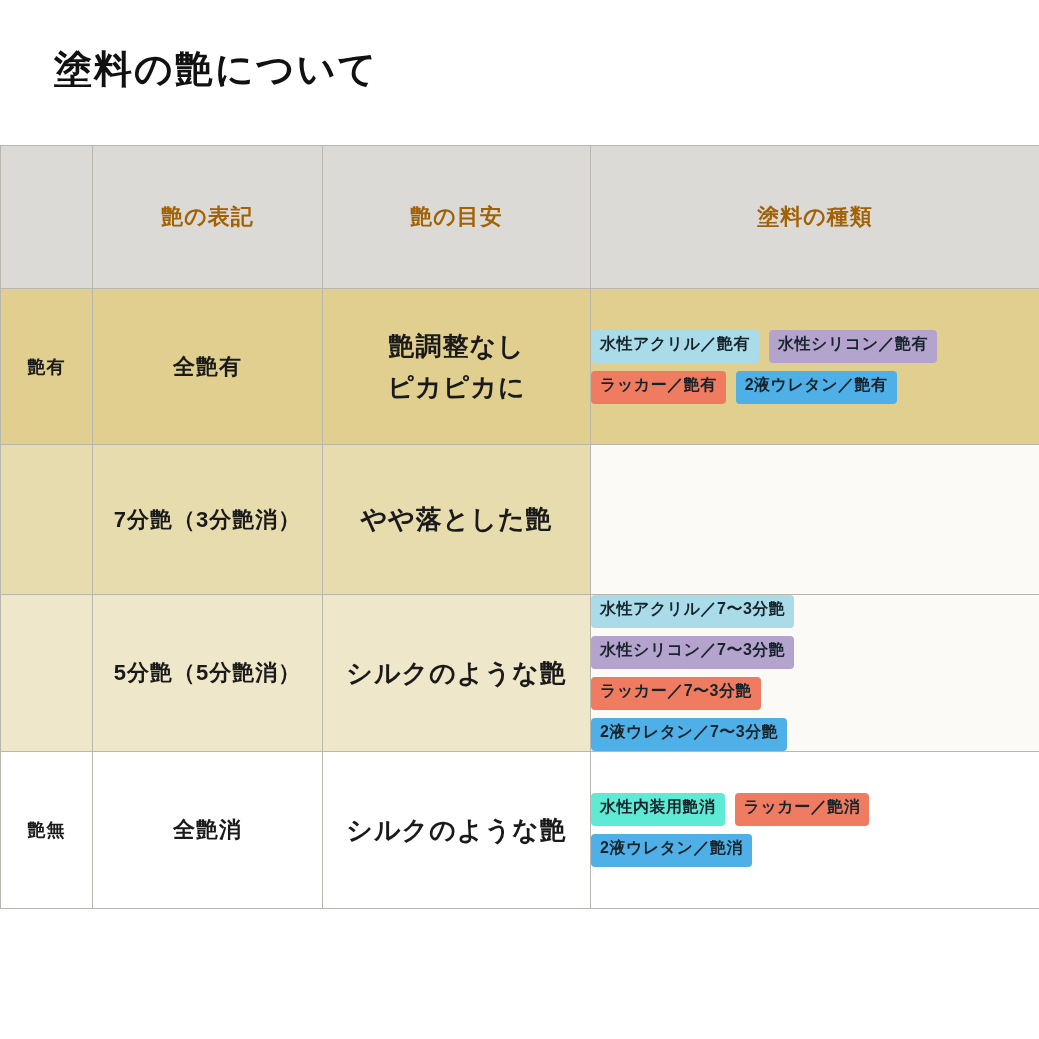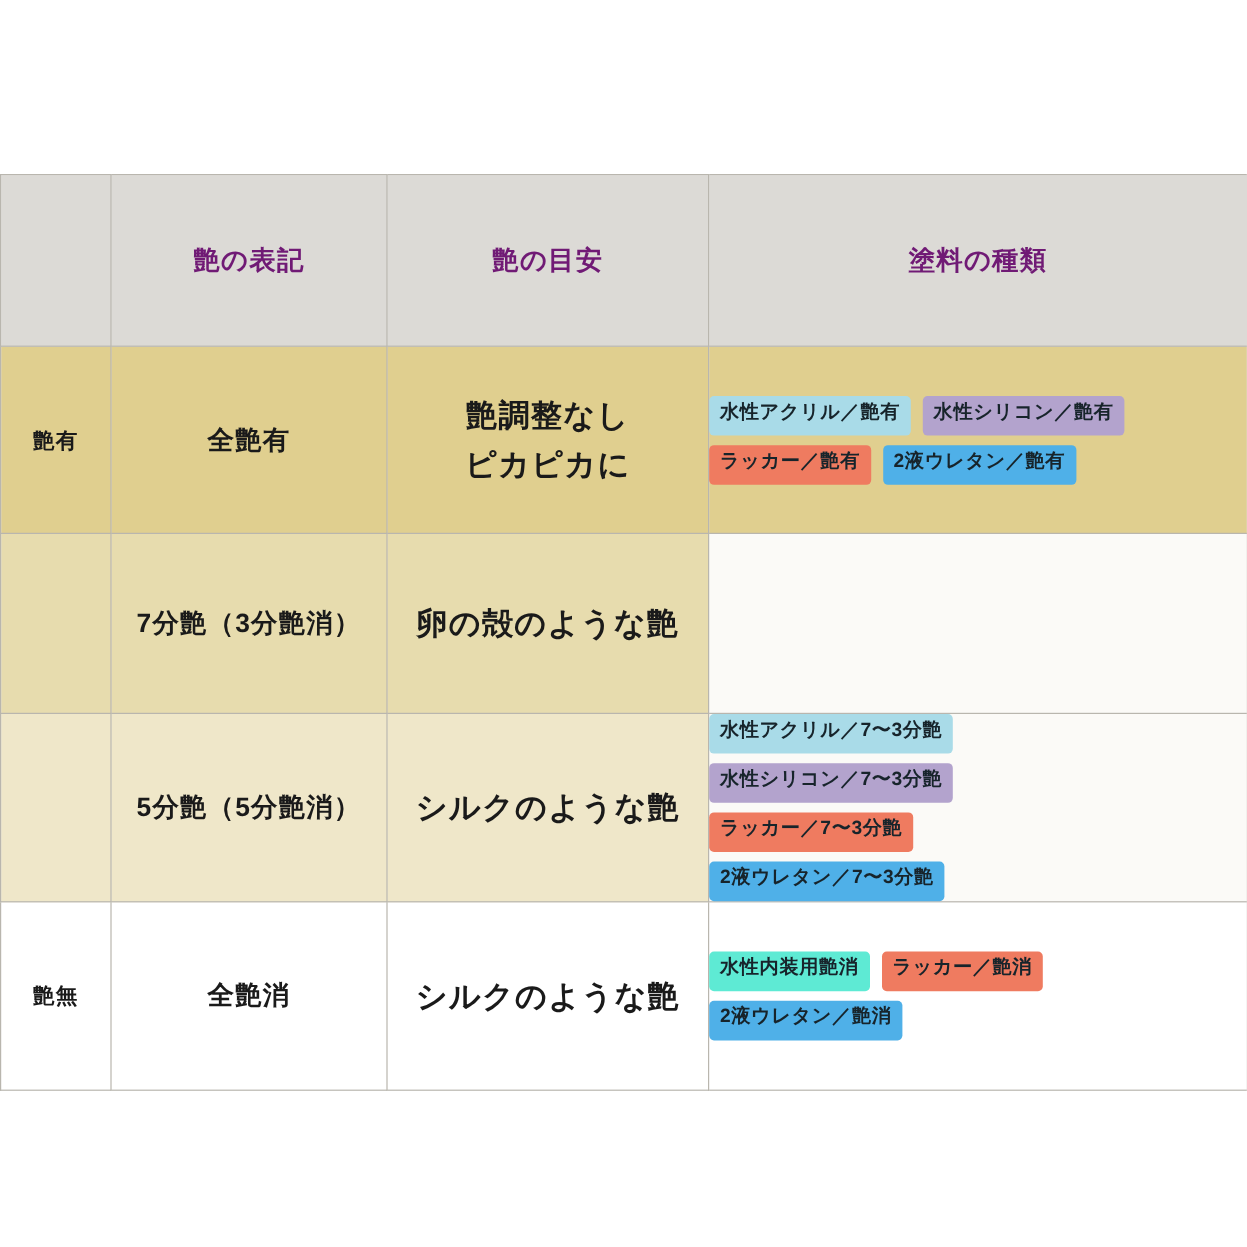--- a/index.html
+++ b/index.html
@@ -39,21 +39,21 @@
     border: 1px solid #b9b6ae;
     vertical-align: middle;
     text-align: center;
     padding: 0;
   }
   thead th {
     background: #dcdad6;
     height: 142px;
     font-size: 22px;
     font-weight: bold;
-    color: #701a75;
+    color: #a16207;
     letter-spacing: 1px;
   }
   .col-label { width: 92px; }
   .col-name  { width: 230px; }
   .col-guide { width: 268px; }
   .col-types { width: 449px; }
 
   .cat-cell {
     font-size: 18px;
     font-weight: bold;
@@ -106,20 +106,21 @@
     letter-spacing: 0.5px;
     white-space: nowrap;
     line-height: 1;
   }
 </style>
 </head>
 <body>
 
 <div class="page">
 
+  <div class="title">塗料の艶について</div>
 
   <table class="gloss">
     <colgroup>
       <col class="col-label">
       <col class="col-name">
       <col class="col-guide">
       <col class="col-types">
     </colgroup>
     <thead>
       <tr>
@@ -145,21 +146,21 @@
             <span class="tag" style="background:#ef7b60">ラッカー／艶有</span>
             <span class="tag" style="background:#4fb0e8">2液ウレタン／艶有</span>
           </div>
         </td>
       </tr>
 
       <tr class="row-2">
         <td class="cat-cell bg-gold2"></td>
         <td class="name-cell bg-gold2">7分艶（3分艶消）</td>
         <td class="guide-cell bg-gold2">
-          <div>卵の殻のような艶</div>
+          <div>やや落とした艶</div>
         </td>
         <td class="types-cell bg-white">
           <div class="tag-wrap"></div>
         </td>
       </tr>
 
       <tr class="row-3">
         <td class="cat-cell bg-gold3"></td>
         <td class="name-cell bg-gold3">5分艶（5分艶消）</td>
         <td class="guide-cell bg-gold3">

